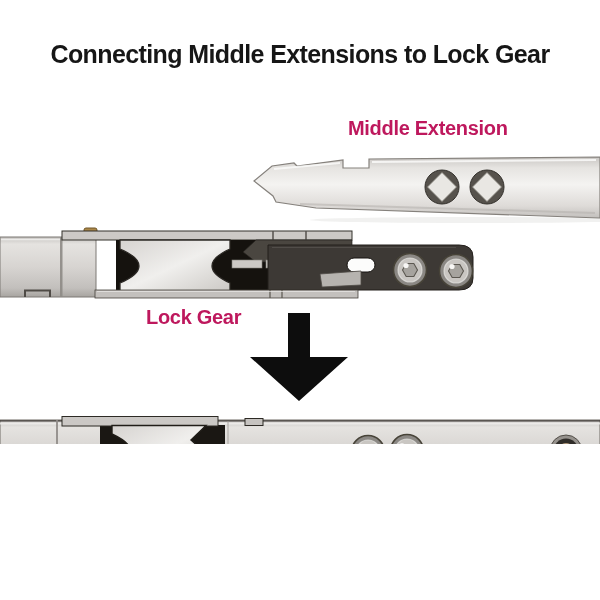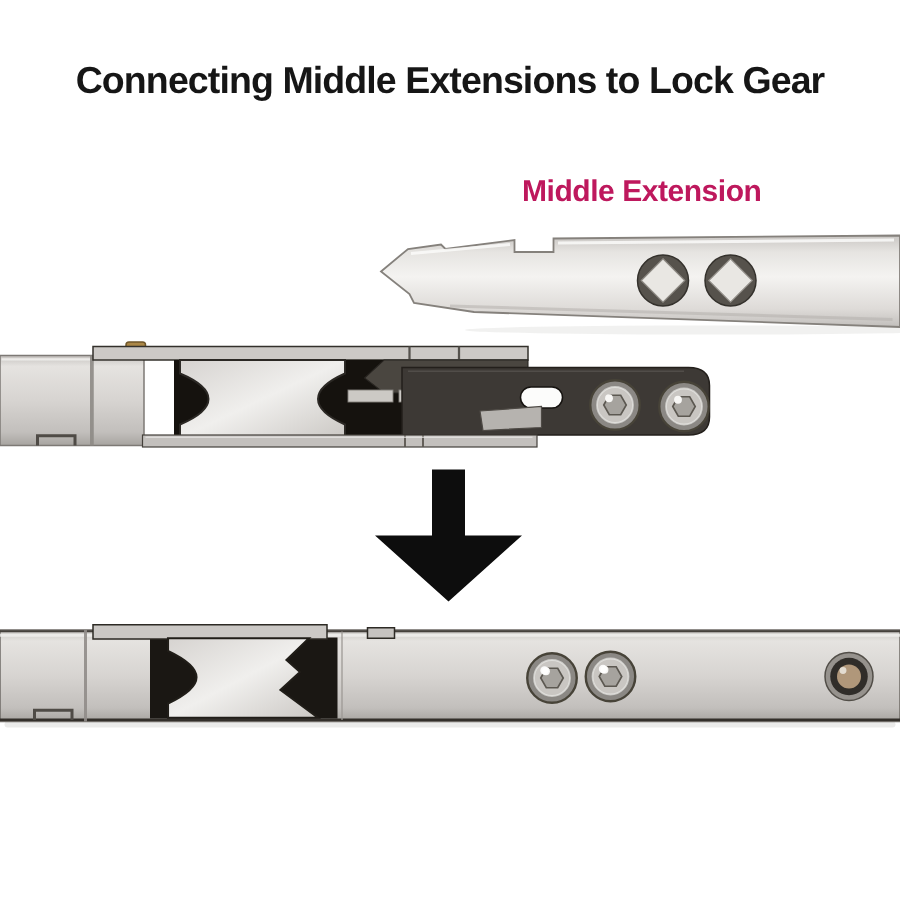--- a/index.html
+++ b/index.html
@@ -1,17 +1,17 @@
 <!DOCTYPE html>
 <html><head>
 <meta charset="utf-8">
 <style>
   html,body{margin:0;padding:0;background:#ffffff;}
   .canvas{
-    position:relative;width:600px;height:600px;background:#ffffff;
+    position:relative;width:600px;height:444px;background:#ffffff;
     overflow:hidden;font-family:"Liberation Sans", sans-serif;color:#161616;
   }
   .title{
     position:absolute;top:40px;left:0;right:0;text-align:center;
     font-size:25px;font-weight:700;letter-spacing:-0.6px;color:#161616;white-space:nowrap;
   }
   .part-label{
     position:absolute;font-size:20px;font-weight:700;letter-spacing:-0.3px;color:#be185d;white-space:nowrap;
   }
   .label-mid-ext{left:348px;top:117px;}
@@ -91,20 +91,21 @@
     <line x1="272" y1="23.5" x2="456" y2="23.5" stroke="#57534e" stroke-width="1" opacity="0.8"></line>
     <rect x="347" y="34" width="28" height="14" rx="7" fill="#fcfcfb" stroke="#161310" stroke-width="1"></rect>
     <path d="M320,50 L361,47 L361,61 L322,63 Z" fill="#b6b3af" stroke="#4e4a45" stroke-width="0.8"></path>
     <rect x="95" y="66" width="263" height="8" fill="#c3c0bd" stroke="#44403b" stroke-width="0.8"></rect>
     <path d="M270,66 V74 M282,66 V74" stroke="#5a564f" stroke-width="1.2" fill="none"></path>
     <line x1="97" y1="67.5" x2="355" y2="67.5" stroke="#eceae8" stroke-width="1" opacity="0.7"></line>
     <use href="#screw" x="410" y="46"></use>
     <use href="#screw" x="456" y="47"></use>
   </svg>
 
+  <div class="part-label label-lock-gear">Lock Gear</div>
 
   <svg class="fig fig-arrow" width="106" height="92" viewBox="0 0 106 92">
     <path d="M42,2 H64 V46 H102 L53,90 L4,46 H42 Z" fill="#0d0d0d"></path>
   </svg>
 
   <svg class="fig fig-assembled" width="600" height="78" viewBox="0 0 600 78">
     <rect x="3" y="71" width="594" height="4" rx="2" fill="#3c3934" opacity="0.1"></rect>
     <rect x="0" y="10" width="600" height="61" fill="url(#gBar)" stroke="#6e6a65" stroke-width="1"></rect>
     <line x1="0" y1="10.8" x2="600" y2="10.8" stroke="#45413c" stroke-width="1.3"></line>
     <line x1="0" y1="13.5" x2="600" y2="13.5" stroke="#f2f1ef" stroke-width="2" opacity="0.8"></line>

